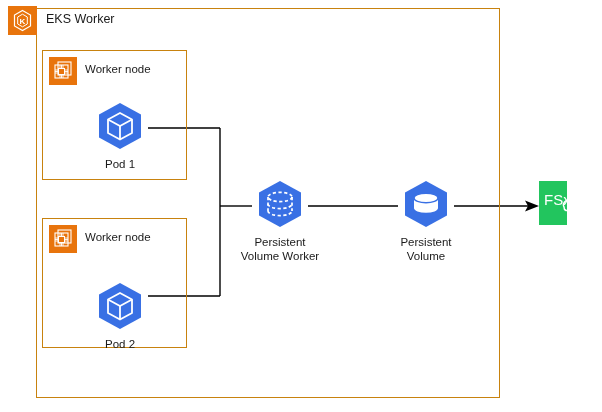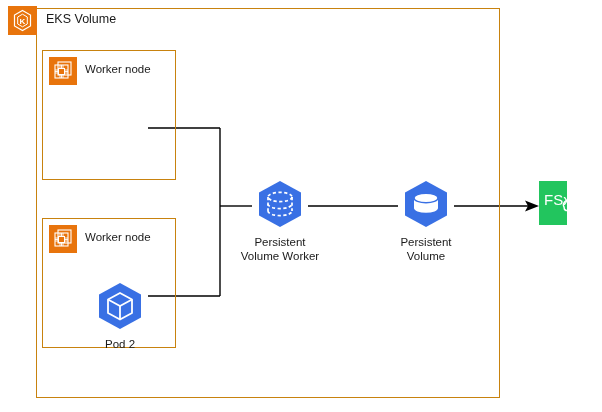--- a/index.html
+++ b/index.html
@@ -40,21 +40,21 @@
   #eks-cluster-title {
     left: 46px;
     top: 12px;
     font-size: 12.5px;
     color: #1a1a1a;
     white-space: nowrap;
   }
 
   
   .worker-node {
-    width: 134px;
+    width: 145px;
     height: 130px;
     border: 1.5px solid #C8820E;
     box-sizing: border-box;
     background: transparent;
   }
   #worker-node-1 { left: 42px; top: 50px; }
   #worker-node-2 { left: 42px; top: 218px; }
 
   .worker-node-icon {
     width: 28px;
@@ -129,21 +129,21 @@
   <div class="abs" id="eks-cluster"></div>
 
   <div class="abs" id="eks-cluster-icon">
     <svg width="29" height="29" viewBox="0 0 29 29">
       <polygon points="14.5,4.5 22.5,9 22.5,20 14.5,24.5 6.5,20 6.5,9" fill="none" stroke="#ffffff" stroke-width="1.2"></polygon>
       <polygon points="14.5,8.2 19.3,11 19.3,18 14.5,20.8 9.7,18 9.7,11" fill="none" stroke="#ffffff" stroke-width="1"></polygon>
       <text x="14.5" y="18" font-family="'Liberation Sans',sans-serif" font-size="8" font-weight="bold" fill="#ffffff" text-anchor="middle">K</text>
     </svg>
   </div>
 
-  <div class="abs" id="eks-cluster-title">EKS Volume</div>
+  <div class="abs" id="eks-cluster-title">EKS Worker</div>
 
   <div class="abs worker-node" id="worker-node-1">
     <div class="abs worker-node-icon">
       <svg width="28" height="28" viewBox="0 0 28 28">
         <rect x="9" y="5" width="13" height="13" fill="none" stroke="#ffffff" stroke-width="1.1"></rect>
         <rect x="6" y="8" width="13" height="13" fill="none" stroke="#ffffff" stroke-width="1.1"></rect>
         <rect x="9.5" y="11.5" width="6" height="6" fill="none" stroke="#ffffff" stroke-width="1"></rect>
         <g stroke="#ffffff" stroke-width="0.9">
           <line x1="11" y1="8" x2="11" y2="11.5"></line>
             <line x1="12.5" y1="8" x2="12.5" y2="11.5"></line>
@@ -181,20 +181,31 @@
           <line x1="6" y1="16" x2="9.5" y2="16"></line>
           <line x1="15.5" y1="13" x2="19" y2="13"></line>
             <line x1="15.5" y1="14.5" x2="19" y2="14.5"></line>
           <line x1="15.5" y1="16" x2="19" y2="16"></line>
         </g>
       </svg>
     </div>
     <div class="abs worker-node-label">Worker node</div>
   </div>
 
+  <div class="abs k8s-node" id="pod-1">
+    <svg width="56" height="56" viewBox="0 0 56 56">
+      <polygon points="28,3 49,14.5 49,37.5 28,49 7,37.5 7,14.5" fill="#3970E4"></polygon>
+      <g fill="none" stroke="#ffffff" stroke-width="1.8" stroke-linejoin="round">
+        <polygon points="28,13 40,19.5 40,33 28,39.5 16,33 16,19.5"></polygon>
+        <path d="M 16 19.5 L 28 26 L 40 19.5"></path>
+        <path d="M 28 26 L 28 39.5"></path>
+      </g>
+    </svg>
+    <div class="k8s-caption">Pod 1</div>
+  </div>
 
   <div class="abs k8s-node" id="pod-2">
     <svg width="56" height="56" viewBox="0 0 56 56">
       <polygon points="28,3 49,14.5 49,37.5 28,49 7,37.5 7,14.5" fill="#3970E4"></polygon>
       <g fill="none" stroke="#ffffff" stroke-width="1.8" stroke-linejoin="round">
         <polygon points="28,13 40,19.5 40,33 28,39.5 16,33 16,19.5"></polygon>
         <path d="M 16 19.5 L 28 26 L 40 19.5"></path>
         <path d="M 28 26 L 28 39.5"></path>
       </g>
     </svg>

